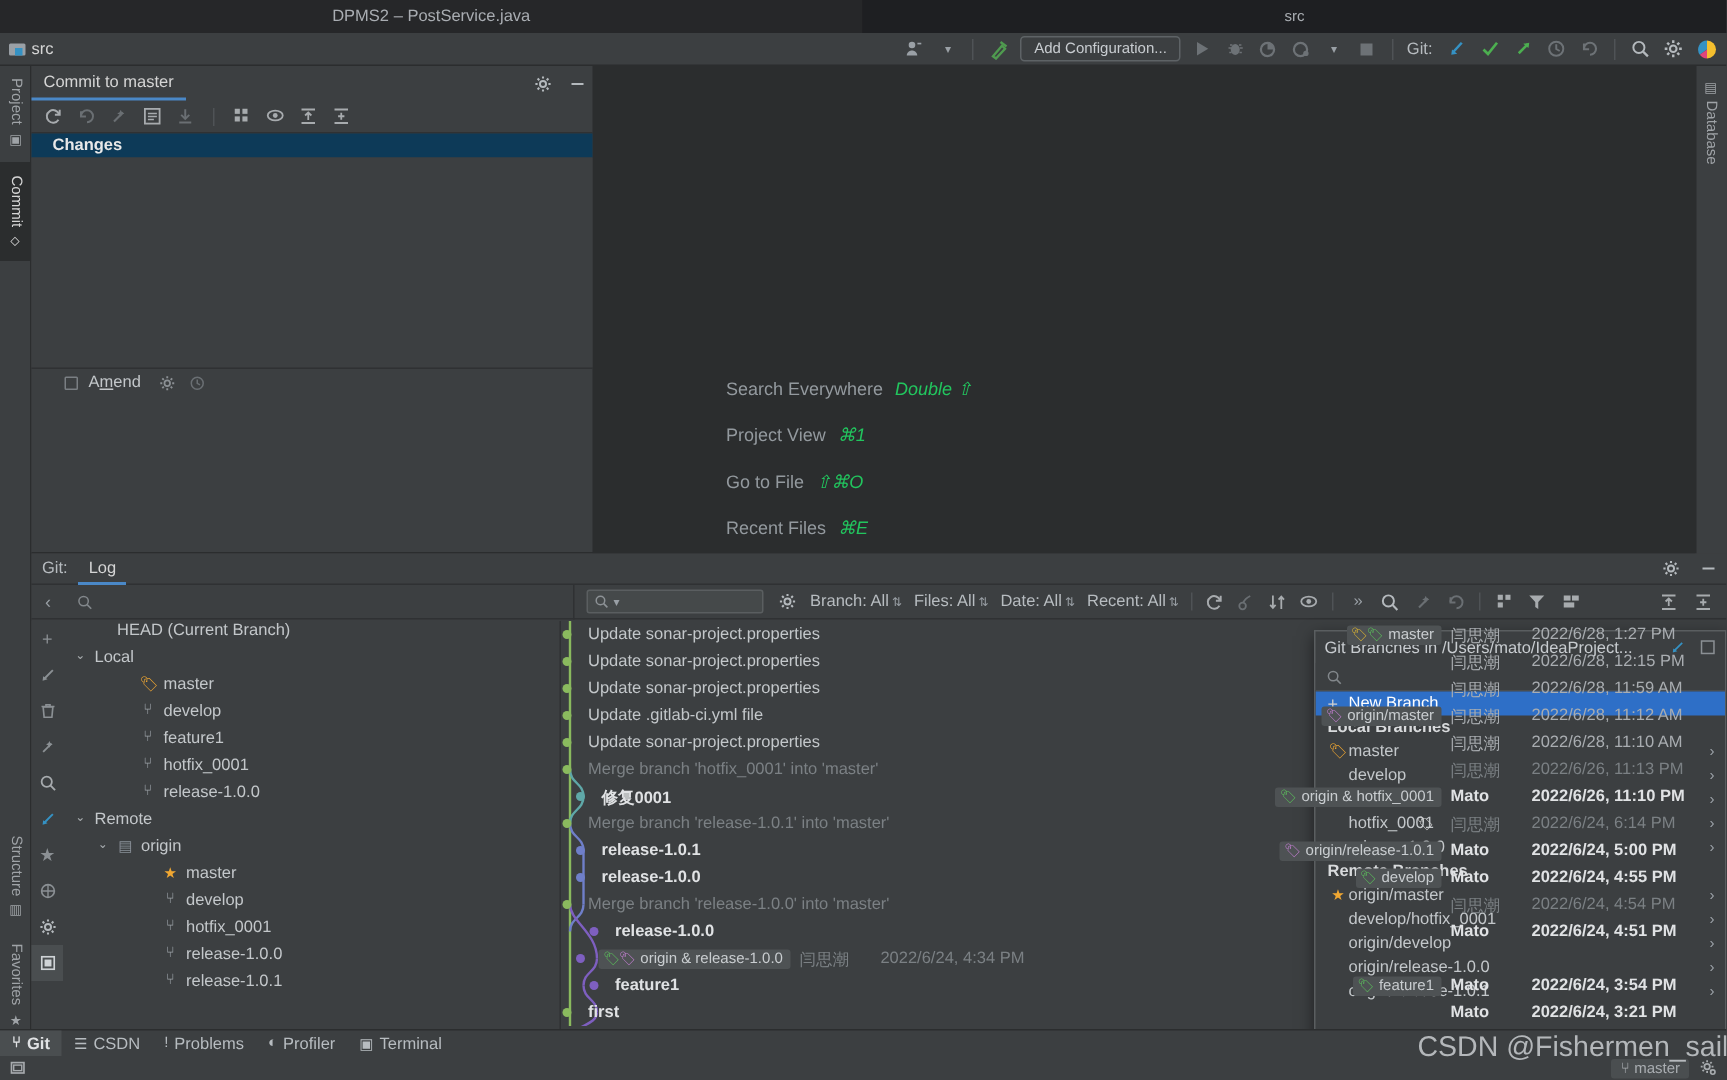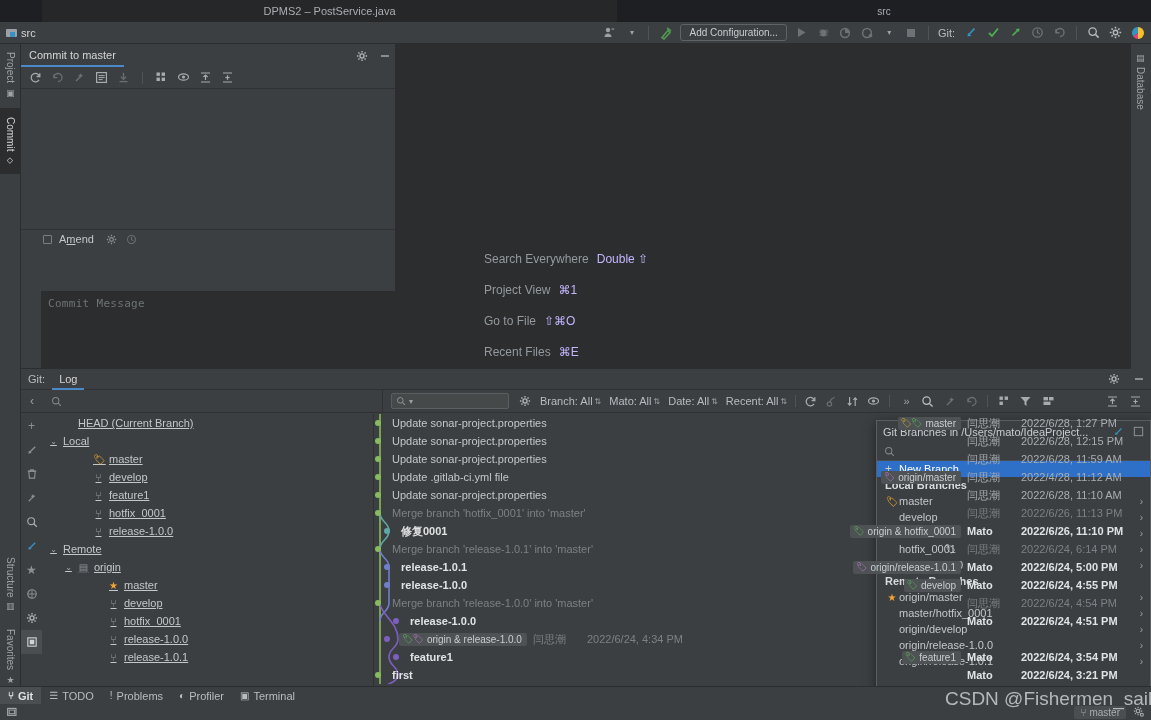--- a/index.html
+++ b/index.html
@@ -9,21 +9,21 @@
     font-family: "Liberation Sans", sans-serif;
     font-size: 11px;
     color: #bbbbbb;
     overflow: hidden;
   }
   #root { position: relative; width: 1151px; height: 720px; }
 
   
   .titlebar {
     position: absolute; top: 0; left: 0; width: 1151px; height: 22px;
-    background: #1e1f22; display: flex; align-items: center; padding-left: 42px;
+    background: #1e1f22; display: flex; align-items: center;
   }
   .titlebar .tb-left { width: 575px; height: 22px; background:#262729; display:flex; align-items:center; justify-content:center;}
   .titlebar .tb-right { flex:1; height:22px; background:#1e1f22; display:flex; align-items:center; justify-content:center;}
   .title-text { font-size: 11px; color: #a9adb2; }
   .title-text-small { font-size: 10px; color: #a9adb2; }
 
   
   .navbar {
     position: absolute; top: 22px; left: 0; width: 1151px; height: 22px;
     background: #3c3f41; display: flex; align-items: center;
@@ -104,21 +104,21 @@
   }
   .u{ text-decoration: underline; }
 
   
   .editor {
     position:absolute; left:396px; top:44px; width:734px; height:325px;
     background:#2b2d2e; border-bottom:1px solid #2b2d2e;
   }
   .hints{ position:absolute; left:88px; top:208px; display:flex; flex-direction:column; gap:17px;}
   .hint{ font-size:12px; color:#93999e; display:flex; gap:8px;text-align:right; }
-  .hint .k{ color:#c4b5fd; }
+  .hint .k{ color:#22c55e;font-style:italic; }
 
   
   .gitwin {
     position:absolute; left:21px; top:369px; width:1130px; height:326px;
     background:#3c3f41;
   }
   .git-tabbar{ height:21px; display:flex; align-items:center; position:relative; border-bottom:1px solid #2f3133;}
   .git-tabbar .lbl{ font-size:11px; color:#b7bcc0; padding:0 7px;}
   .git-tab{ font-size:11px;color:#d5d5d5;padding:0 7px;height:21px;line-height:20px;border-bottom:2px solid #4a88c7;}
   .git-tabbar .right{ position:absolute; right:6px; display:flex; align-items:center; gap:12px;}
@@ -137,21 +137,21 @@
   .fb-ico.dim{ color:#6a6f73; }
   .fb-txt{ font-size:11px; color:#b7bcc0; display:flex; align-items:center; gap:2px; margin-left:8px;}
   .tri{ font-size:8px; color:#9aa0a6; }
 
   .git-body{ position:absolute; left:0; top:45px; width:1130px; height:281px; display:flex;}
   .branchpane{ width:353px; height:281px; border-right:1px solid #2f3133; position:relative; }
   .bp-strip{ position:absolute; left:0; top:0; width:21px; height:281px; background:#3c3f41; }
   .bp-ico{ width:21px; height:24px; display:flex; align-items:center; justify-content:center; color:#8b9094; font-size:12px;}
   .bp-ico.act{ background:#4a4e50; }
   .bp-tree{ position:absolute; left:22px; top:0; width:331px; height:281px; font-size:11px; }
-  .trow{ height:18px; display:flex; align-items:center; gap:5px; color:#c3c7ca;text-decoration:underline; }
+  .trow{ height:18px; display:flex; gap:5px; color:#c3c7ca; }
   .chev{ width:9px; font-size:8px; color:#a7abae; display:inline-block; text-align:center;}
   .bicon{ width:11px; display:inline-block; text-align:center; font-size:10px; color:#9aa0a6;}
 
   .commitpane{ flex:1; height:281px; position:relative; overflow:hidden;}
   .crow{ height:18px; display:flex; align-items:center; font-size:11px; position:relative; }
   .graph{ width:22px; height:18px; position:relative; flex:0 0 22px;}
   .csubj{ flex:1; color:#c3c7ca; white-space:nowrap; overflow:hidden; padding-left:2px;}
   .crow.merge .csubj{ color:#7b8084; }
   .crow.bold .csubj{ color:#e0e2e4; font-weight:bold; }
   .tags{ display:flex; align-items:center; gap:4px; margin-right:6px; }
@@ -425,41 +425,41 @@
           </svg>
       </span>
       <span class="ci">
         <svg width="13" height="13" viewBox="0 0 13 13">
             <path d="M2 2h9M2 11h9" stroke="#a7abae" stroke-width="1.2"></path>
             <path d="M6.5 4.2v4.6" stroke="#a7abae" stroke-width="1.2"></path>
             <path d="M4.4 6.5h4.2" stroke="#a7abae" stroke-width="1.2"></path>
           </svg>
       </span>
     </div>
+    <div class="changes-row">
+      <span>Changes</span>
+    </div>
     <div class="changes-body"></div>
     <div class="amend-bar">
       <span class="cbox"></span>
       <span>A<span class="u">m</span>end</span>
       <span class="ci dim" style="margin-left:4px">
         <svg width="11" height="11" viewBox="0 0 13 13">
             <circle cx="6.5" cy="6.5" r="2.2" fill="none" stroke="#8b9094" stroke-width="1.4"></circle>
             <g stroke="#8b9094" stroke-width="1.5">
               <path d="M6.5 1v1.6M6.5 10.4V12M1 6.5h1.6M10.4 6.5H12M2.6 2.6l1.2 1.2M9.2 9.2l1.2 1.2M10.4 2.6 L9.2 3.8M3.8 9.2 L2.6 10.4"></path>
             </g>
           </svg>
       </span>
       <span class="ci dim">
         <svg width="11" height="11" viewBox="0 0 13 13">
             <circle cx="6.5" cy="6.5" r="4.7" fill="none" stroke="#6a6f73" stroke-width="1.2"></circle>
             <path d="M6.5 3.6v3l2.2 1.2" stroke="#6a6f73" stroke-width="1.2" fill="none"></path>
           </svg>
       </span>
-    </div>
-    <div class="msgbox">
-      <div class="msg-ph">Commit Message</div>
     </div>
     <div class="btnrow">
       <div class="btn">
         <span>Comm<span class="u">i</span>t</span>
       </div>
       <div class="btn">
         <span>Commit and <span class="u">P</span>ush...</span>
       </div>
     </div>
   </div>
@@ -533,21 +533,21 @@
             <g stroke="#b4b9bd" stroke-width="1.5">
               <path d="M6.5 1v1.6M6.5 10.4V12M1 6.5h1.6M10.4 6.5H12M2.6 2.6l1.2 1.2M9.2 9.2l1.2 1.2M10.4 2.6 L9.2 3.8M3.8 9.2 L2.6 10.4"></path>
             </g>
           </svg>
       </span>
       <span class="fb-txt">
         <span>Branch: All</span>
         <span class="tri">⇅</span>
       </span>
       <span class="fb-txt">
-        <span>Mato: All</span>
+        <span>Files: All</span>
         <span class="tri">⇅</span>
       </span>
       <span class="fb-txt">
         <span>Date: All</span>
         <span class="tri">⇅</span>
       </span>
       <span class="fb-txt">
         <span>Recent: All</span>
         <span class="tri">⇅</span>
       </span>
@@ -818,21 +818,21 @@
             <div class="crow ">
               <div class="graph" style="flex: 0 0 16px;"></div>
               <div class="csubj">Update .gitlab-ci.yml file</div>
               <div class="tags">
                 <span class="tag">
                   <span class="lbl-ico" style="color: rgb(194, 127, 208);">🏷</span>
                   <span>origin/master</span>
                 </span>
               </div>
               <div class="cauth">闫思潮</div>
-              <div class="cdate">2022/4/28, 11:12 AM</div>
+              <div class="cdate">2022/6/28, 11:12 AM</div>
             </div>
             <div class="crow ">
               <div class="graph" style="flex: 0 0 16px;"></div>
               <div class="csubj">Update sonar-project.properties</div>
               <div class="tags"></div>
               <div class="cauth">闫思潮</div>
               <div class="cdate">2022/6/28, 11:10 AM</div>
             </div>
             <div class="crow merge">
               <div class="graph" style="flex: 0 0 16px;"></div>
@@ -995,21 +995,21 @@
           <span class="parrow">›</span>
         </div>
         <div class="psec">Remote Branches</div>
         <div class="pitem">
           <span class="pind" style="color: rgb(240, 167, 50);">★</span>
           <span>origin/master</span>
           <span class="parrow">›</span>
         </div>
         <div class="pitem">
           <span class="pind"></span>
-          <span>master/hotfix_0001</span>
+          <span>develop/hotfix_0001</span>
           <span class="parrow">›</span>
         </div>
         <div class="pitem">
           <span class="pind"></span>
           <span>origin/develop</span>
           <span class="parrow">›</span>
         </div>
         <div class="pitem">
           <span class="pind"></span>
           <span>origin/release-1.0.0</span>
@@ -1023,21 +1023,21 @@
       </div>
   </div>
 
   <div class="bottombar" id="bottom-bar">
       <div class="bb-item active">
         <span style="font-size: 10px;">⑂</span>
         <span>Git</span>
       </div>
       <div class="bb-item">
         <span style="font-size: 10px;">☰</span>
-        <span>TODO</span>
+        <span>CSDN</span>
       </div>
       <div class="bb-item">
         <span style="font-size: 10px;">!</span>
         <span>Problems</span>
       </div>
       <div class="bb-item">
         <span style="font-size: 10px;">◐</span>
         <span>Profiler</span>
       </div>
       <div class="bb-item">

